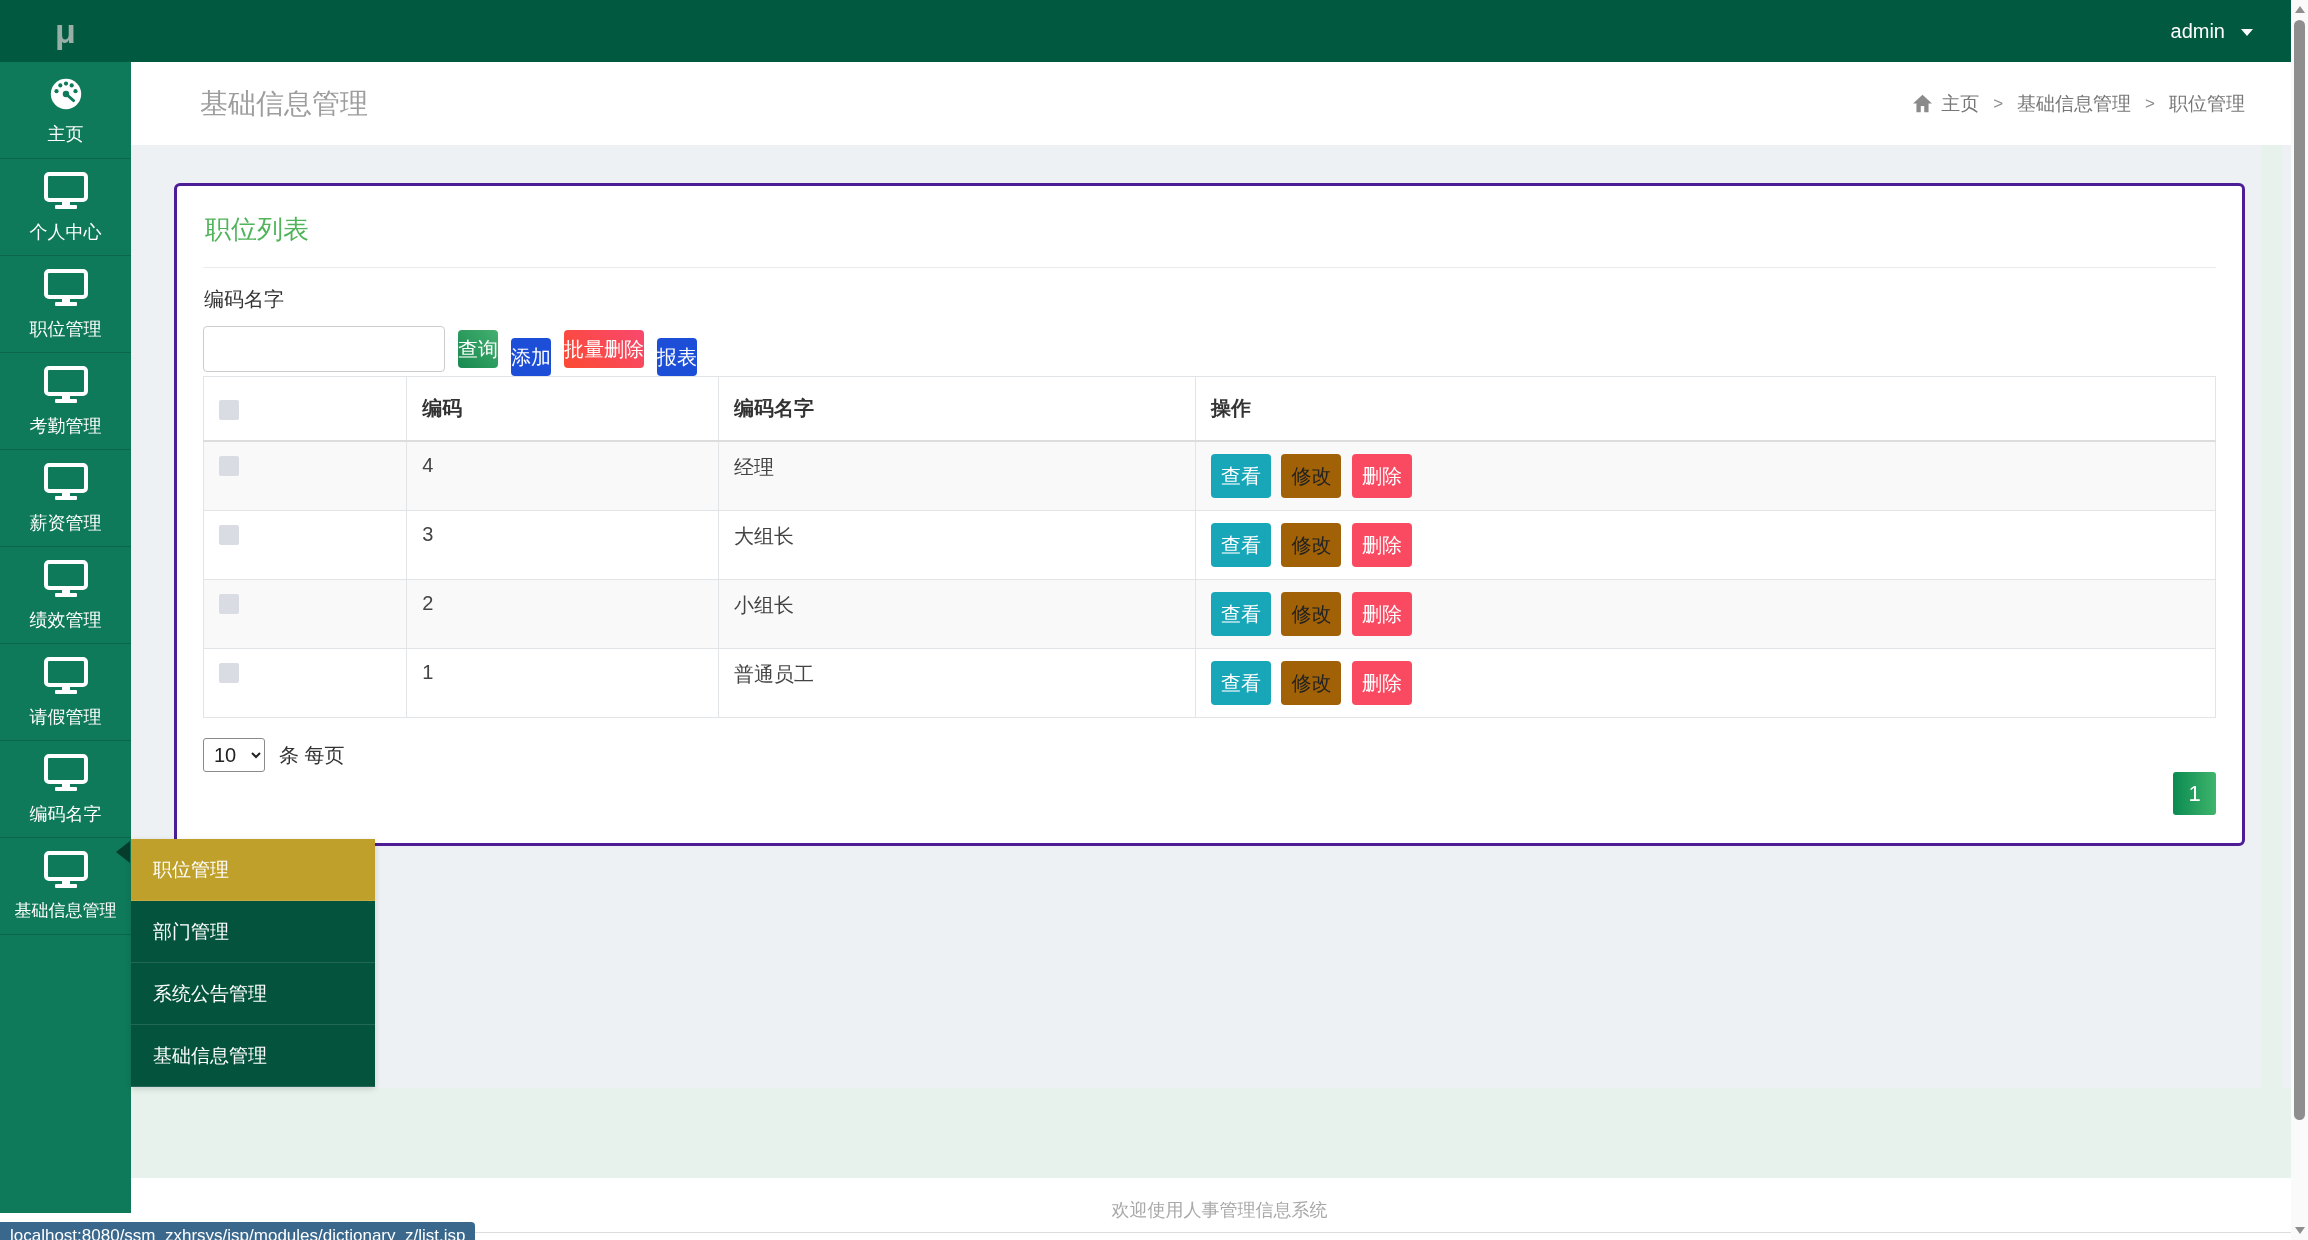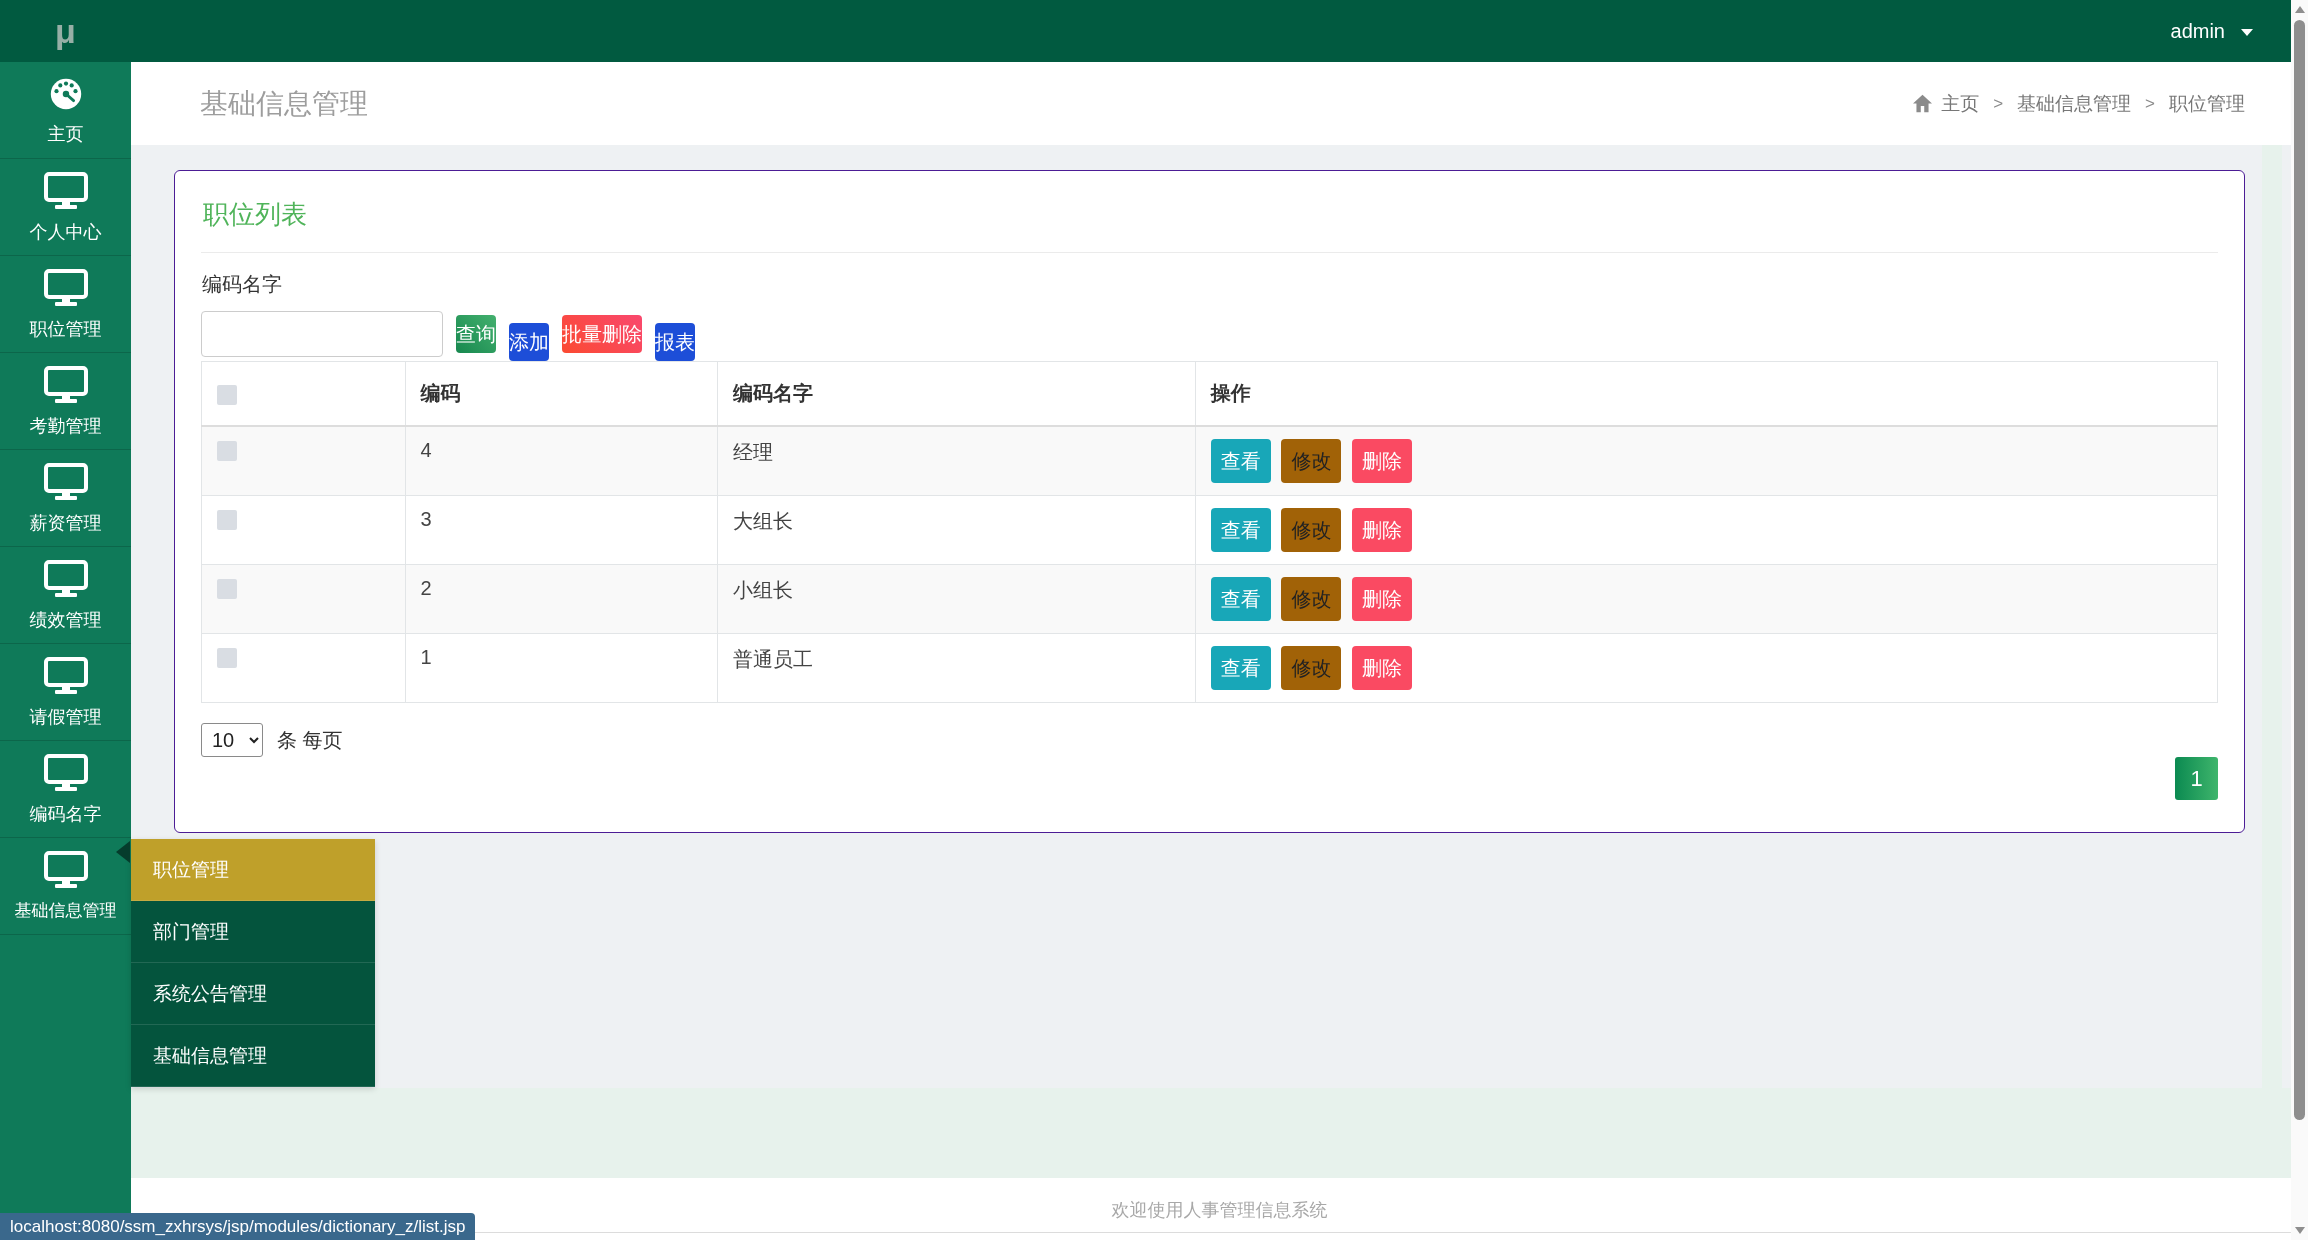--- a/index.html
+++ b/index.html
@@ -36,22 +36,22 @@
   .crumb-home { display:flex; align-items:center; gap:8px; cursor:pointer; }
 
   .content { position:relative; height:943px; background:#EEF1F3; }
   .right-tint { position:absolute; top:0; bottom:0; right:26px; width:20px; background:#E7F2EC; }
   .green-band { height:90px; background:#E7F2EC; }
   .footer-band { position:relative; height:62px; background:#fff; }
   .footer-text { text-align:center; padding-top:20px; font-size:18px; color:#A8A8A8; }
   .footer-line { position:absolute; left:0; right:0; top:54px; border-top:1px solid #DCDCDC; }
 
   
-  .panel { position:absolute; left:43px; top:25px; width:2071px; height:663px; background:#fff;
-           border:1px solid #4c1d95; border-radius:6px; padding:14px 26px 0 26px; }
+  .panel { position:absolute; left:43px; top:38px; width:2071px; height:663px; background:#fff;
+           border:3px solid #4c1d95; border-radius:6px; padding:14px 26px 0 26px; }
   .panel-title { font-size:26px; font-weight:400; color:#50B45A; margin:12px 0 20px 2px; }
   .panel-divider { border-bottom:1px solid #EBEBEB; margin-bottom:18px; }
   .search-label { font-size:20px; color:#333; margin-bottom:9px; margin-left:1px; }
   .controls { display:flex; align-items:center; }
   .search-input { width:242px; height:46px; border:1px solid #CCC; border-radius:4px;
                   font-size:20px; padding:0 10px; color:#333; outline:none; background:#fff; }
   .btn { height:38px; border:none; border-radius:4px; color:#fff; font-size:20px;
          padding:0 0; margin-left:13px; cursor:pointer;
          font-family:"Liberation Sans","DejaVu Sans",sans-serif; }
   .btn-query { background:linear-gradient(45deg,#17884F,#43B06E); }
@@ -98,21 +98,21 @@
   .scroll-thumb { position:absolute; left:3px; top:20px; width:11px; height:1100px;
                   background:#8E8E8E; border-radius:6px; cursor:pointer; }
   .scroll-up { position:absolute; left:4px; top:6px; width:0; height:0; cursor:pointer;
                border-left:5px solid transparent; border-right:5px solid transparent;
                border-bottom:7px solid #8E8E8E; }
   .scroll-down { position:absolute; left:4px; bottom:6px; width:0; height:0; cursor:pointer;
                  border-left:5px solid transparent; border-right:5px solid transparent;
                  border-top:7px solid #8E8E8E; }
 
   
-  .statusbar { position:absolute; left:0; bottom:0; height:27px; background:#3A688C; z-index:60;
+  .statusbar { position:absolute; left:0; bottom:0; height:18px; background:#3A688C; z-index:60;
                color:#fff; font-size:17px; line-height:27px; padding:0 10px;
                border-radius:0 4px 0 0; white-space:nowrap; }
 </style>
 </head>
 <body>
 
 <div class="stage">
 
   <div class="topbar">
     <div class="logo-area">

